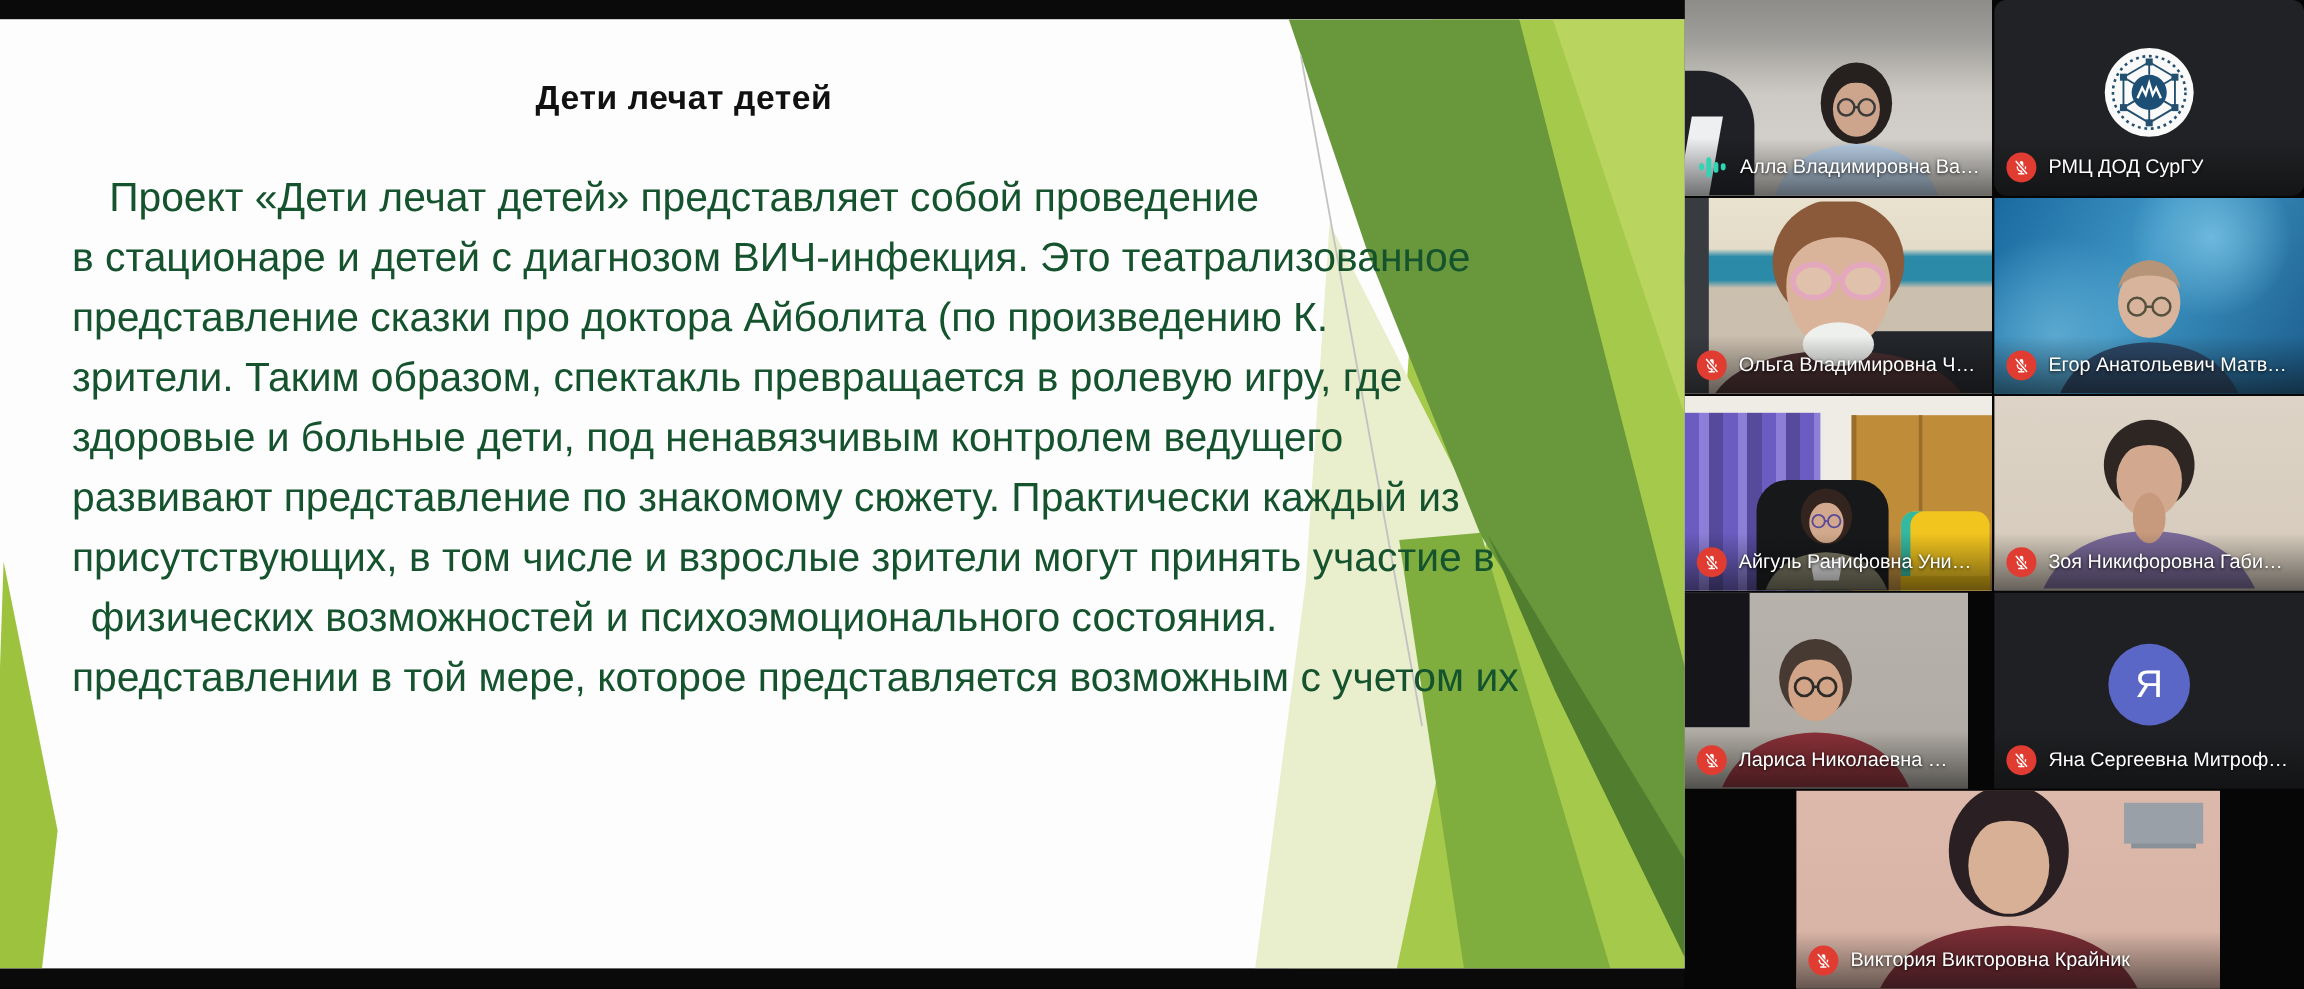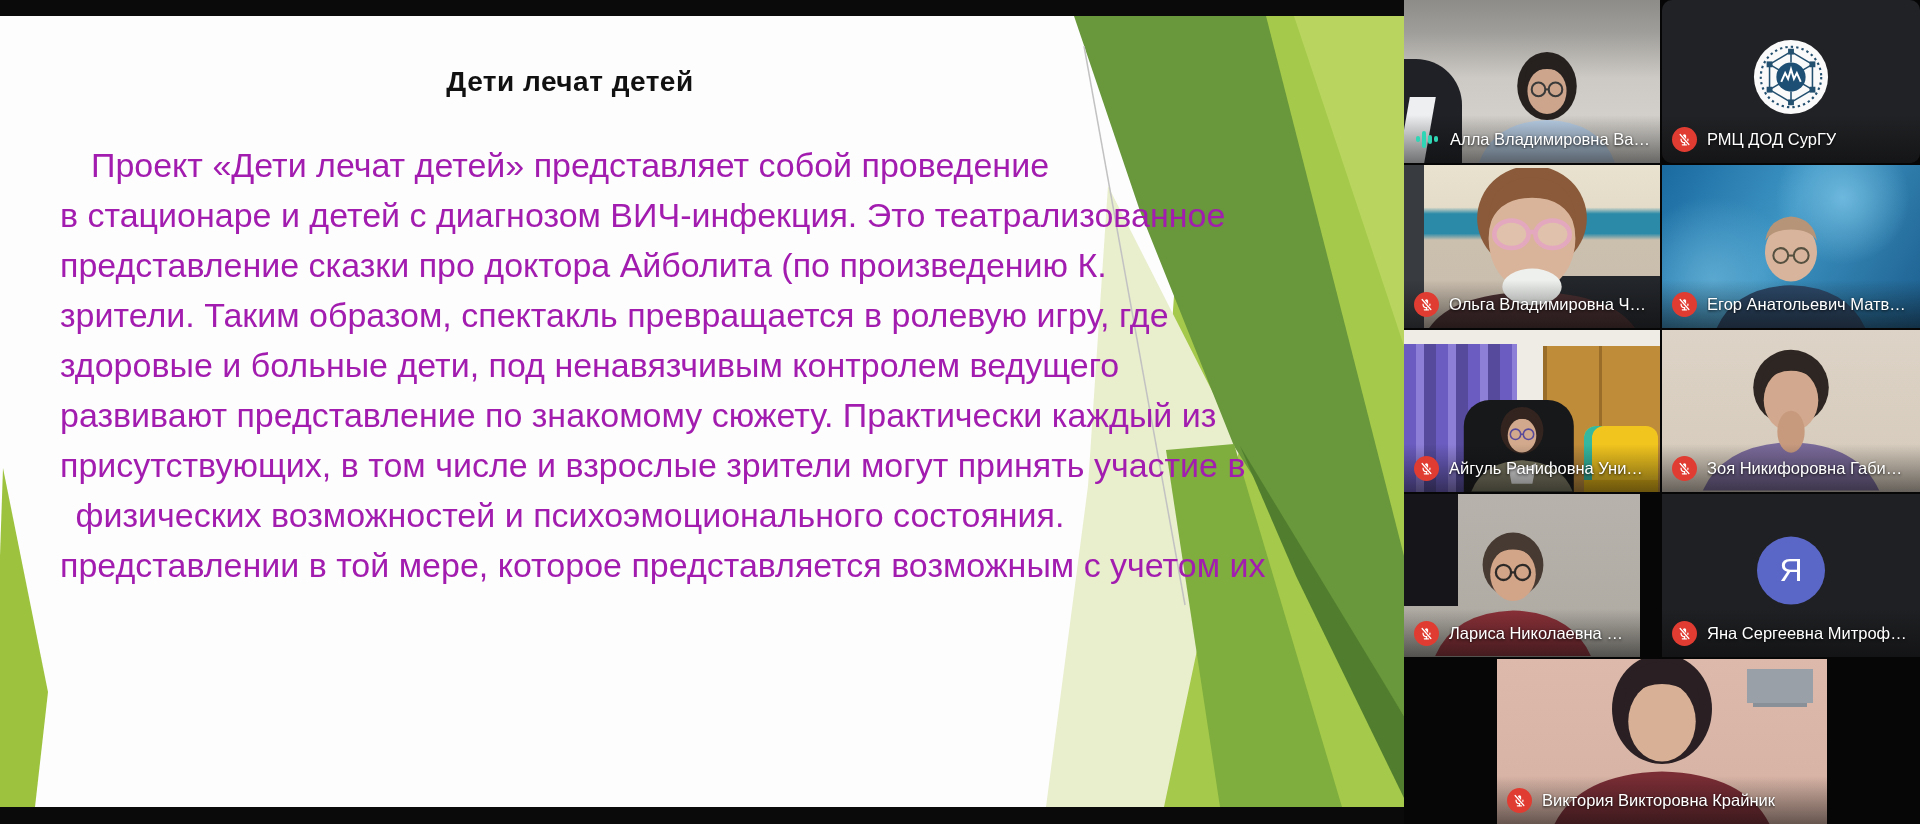--- a/index.html
+++ b/index.html
@@ -7,21 +7,21 @@
          font-family:"Liberation Sans",sans-serif;}
 
   
   .share{position:absolute;left:0;top:0;width:1404px;height:824px;background:#0a0a0a;}
   .slide{position:absolute;left:0;top:16px;width:1404px;height:791px;background:#fdfdfd;overflow:hidden;}
   .slide-deco{position:absolute;top:0;height:100%;pointer-events:none;}
   .deco-right{right:0;width:360px;}
   .deco-left{left:0;width:60px;}
   .slide-text{position:absolute;left:60px;top:50px;width:1020px;text-align:center;color:#1b1b1b;}
   .slide-title{font-size:28px;font-weight:bold;color:#111;letter-spacing:.5px;margin:0 0 42px 0;}
-  .slide-body{font-size:34px;line-height:50px;color:#a21caf;}
+  .slide-body{font-size:34px;line-height:50px;color:#14532d;}
   .slide-body div{white-space:nowrap;}
 
   
   .panel{position:absolute;left:1404px;top:0;width:516px;height:824px;background:#060606;}
   .tile{position:absolute;overflow:hidden;background:#222;}
   .tile svg.person{position:absolute;left:50%;bottom:0;transform:translateX(-50%);}
   .namebar{position:absolute;left:0;right:0;bottom:0;height:48px;display:flex;align-items:center;
            gap:10px;padding:0 10px;background:linear-gradient(to top,rgba(10,10,10,.55),rgba(10,10,10,0));}
   .pname{color:#fff;font-size:16.5px;white-space:nowrap;overflow:hidden;text-overflow:ellipsis;
          text-shadow:0 1px 3px rgba(0,0,0,.9);}
@@ -320,21 +320,21 @@
               <line x1="12" y1="17" x2="12" y2="20"></line>
             <line x1="8.5" y1="20.5" x2="15.5" y2="20.5"></line>
             <line x1="5" y1="4" x2="19" y2="20" stroke="#e03c31" stroke-width="4.5"></line>
             <line x1="5" y1="4" x2="19" y2="20"></line>
           </svg>
         </span>
         <span class="pname">Яна Сергеевна Митрофанова</span>
       </div>
     </div>
 
-    <div class="tile t9" style="left:93px;top:659px;width:330px;height:165px;">
+    <div class="tile t9" style="left:93px;top:659px;width:330px;height:165px;padding-left:23px;">
       <div class="shelf"></div>
       <svg class="person" width="250" height="175" viewBox="0 0 200 140">
         <ellipse cx="100" cy="48" rx="40" ry="44" fill="#2a2024"></ellipse>
         <path d="M14,140 Q34,100 100,98 Q166,100 186,140 Z" fill="#7a2d35"></path>
         <ellipse cx="100" cy="58" rx="27" ry="32" fill="#d8b096"></ellipse>
         <path d="M70,52 Q68,12 100,10 Q132,12 130,52 Q124,28 100,28 Q76,28 70,52 Z" fill="#2a2024"></path>
       </svg>
       <div class="namebar">
         <span class="micbadge">
           <svg width="15" height="15" viewBox="0 0 24 24" fill="none" stroke="#fff" stroke-width="2" stroke-linecap="round">

